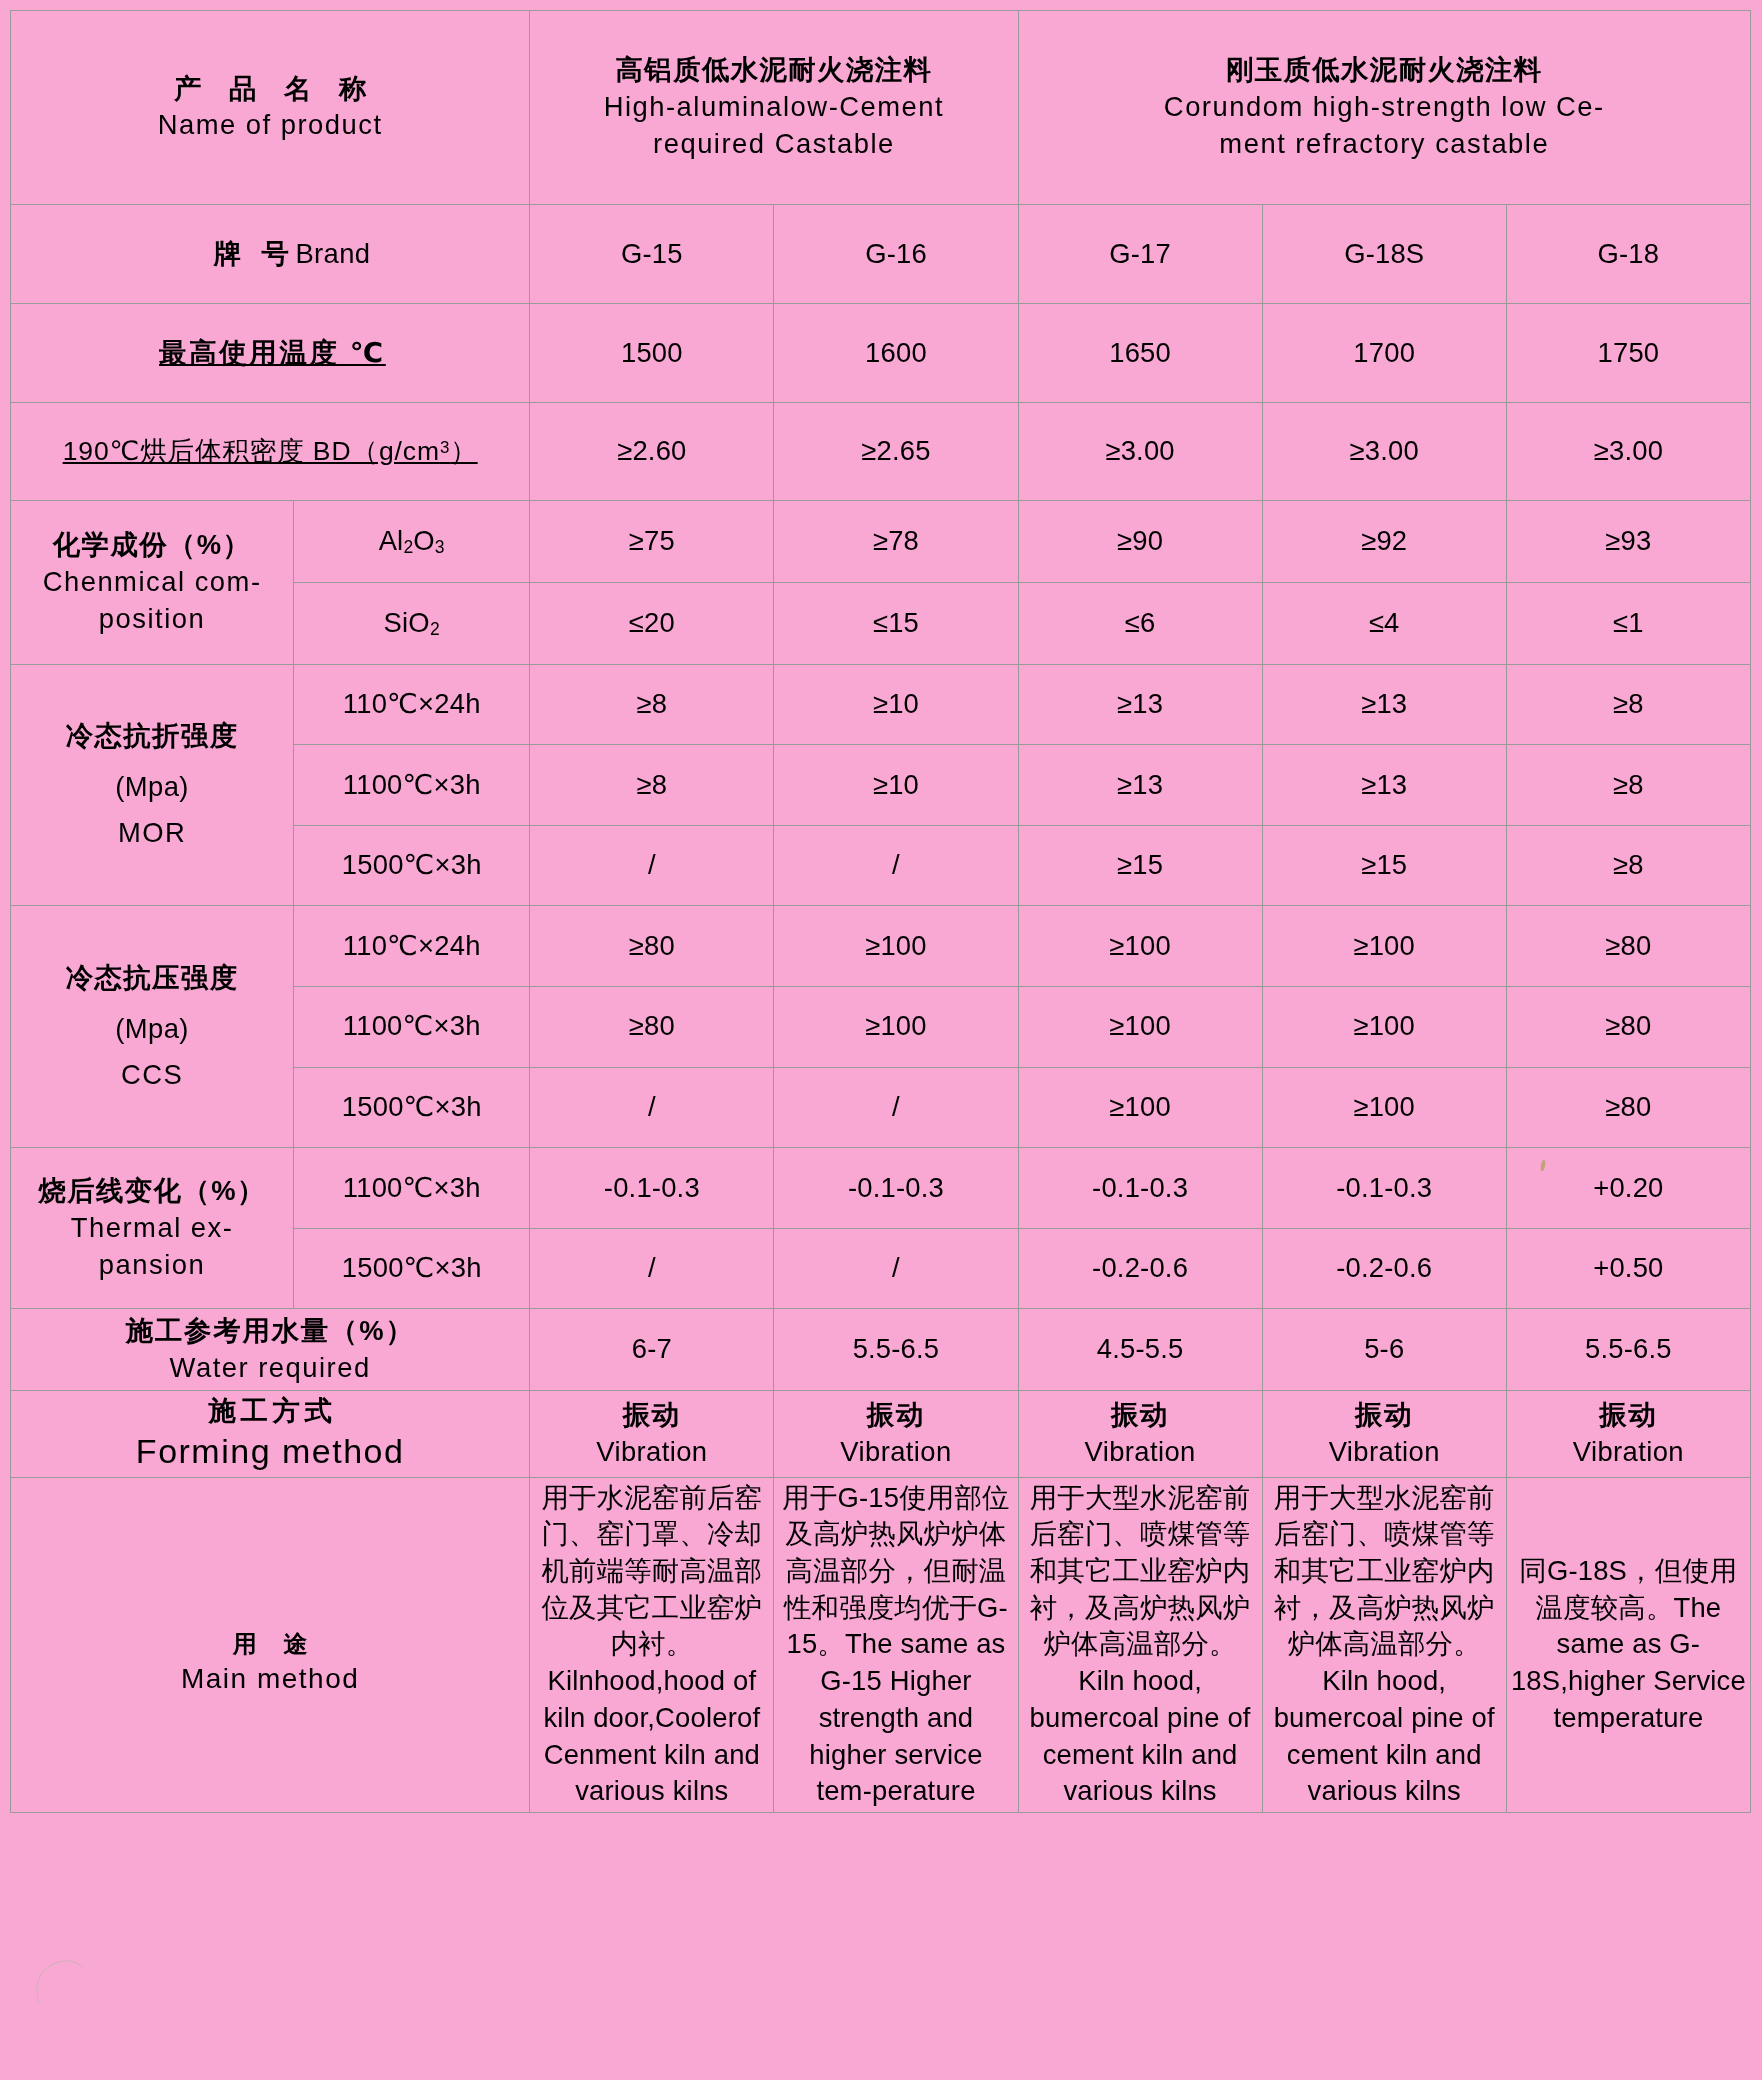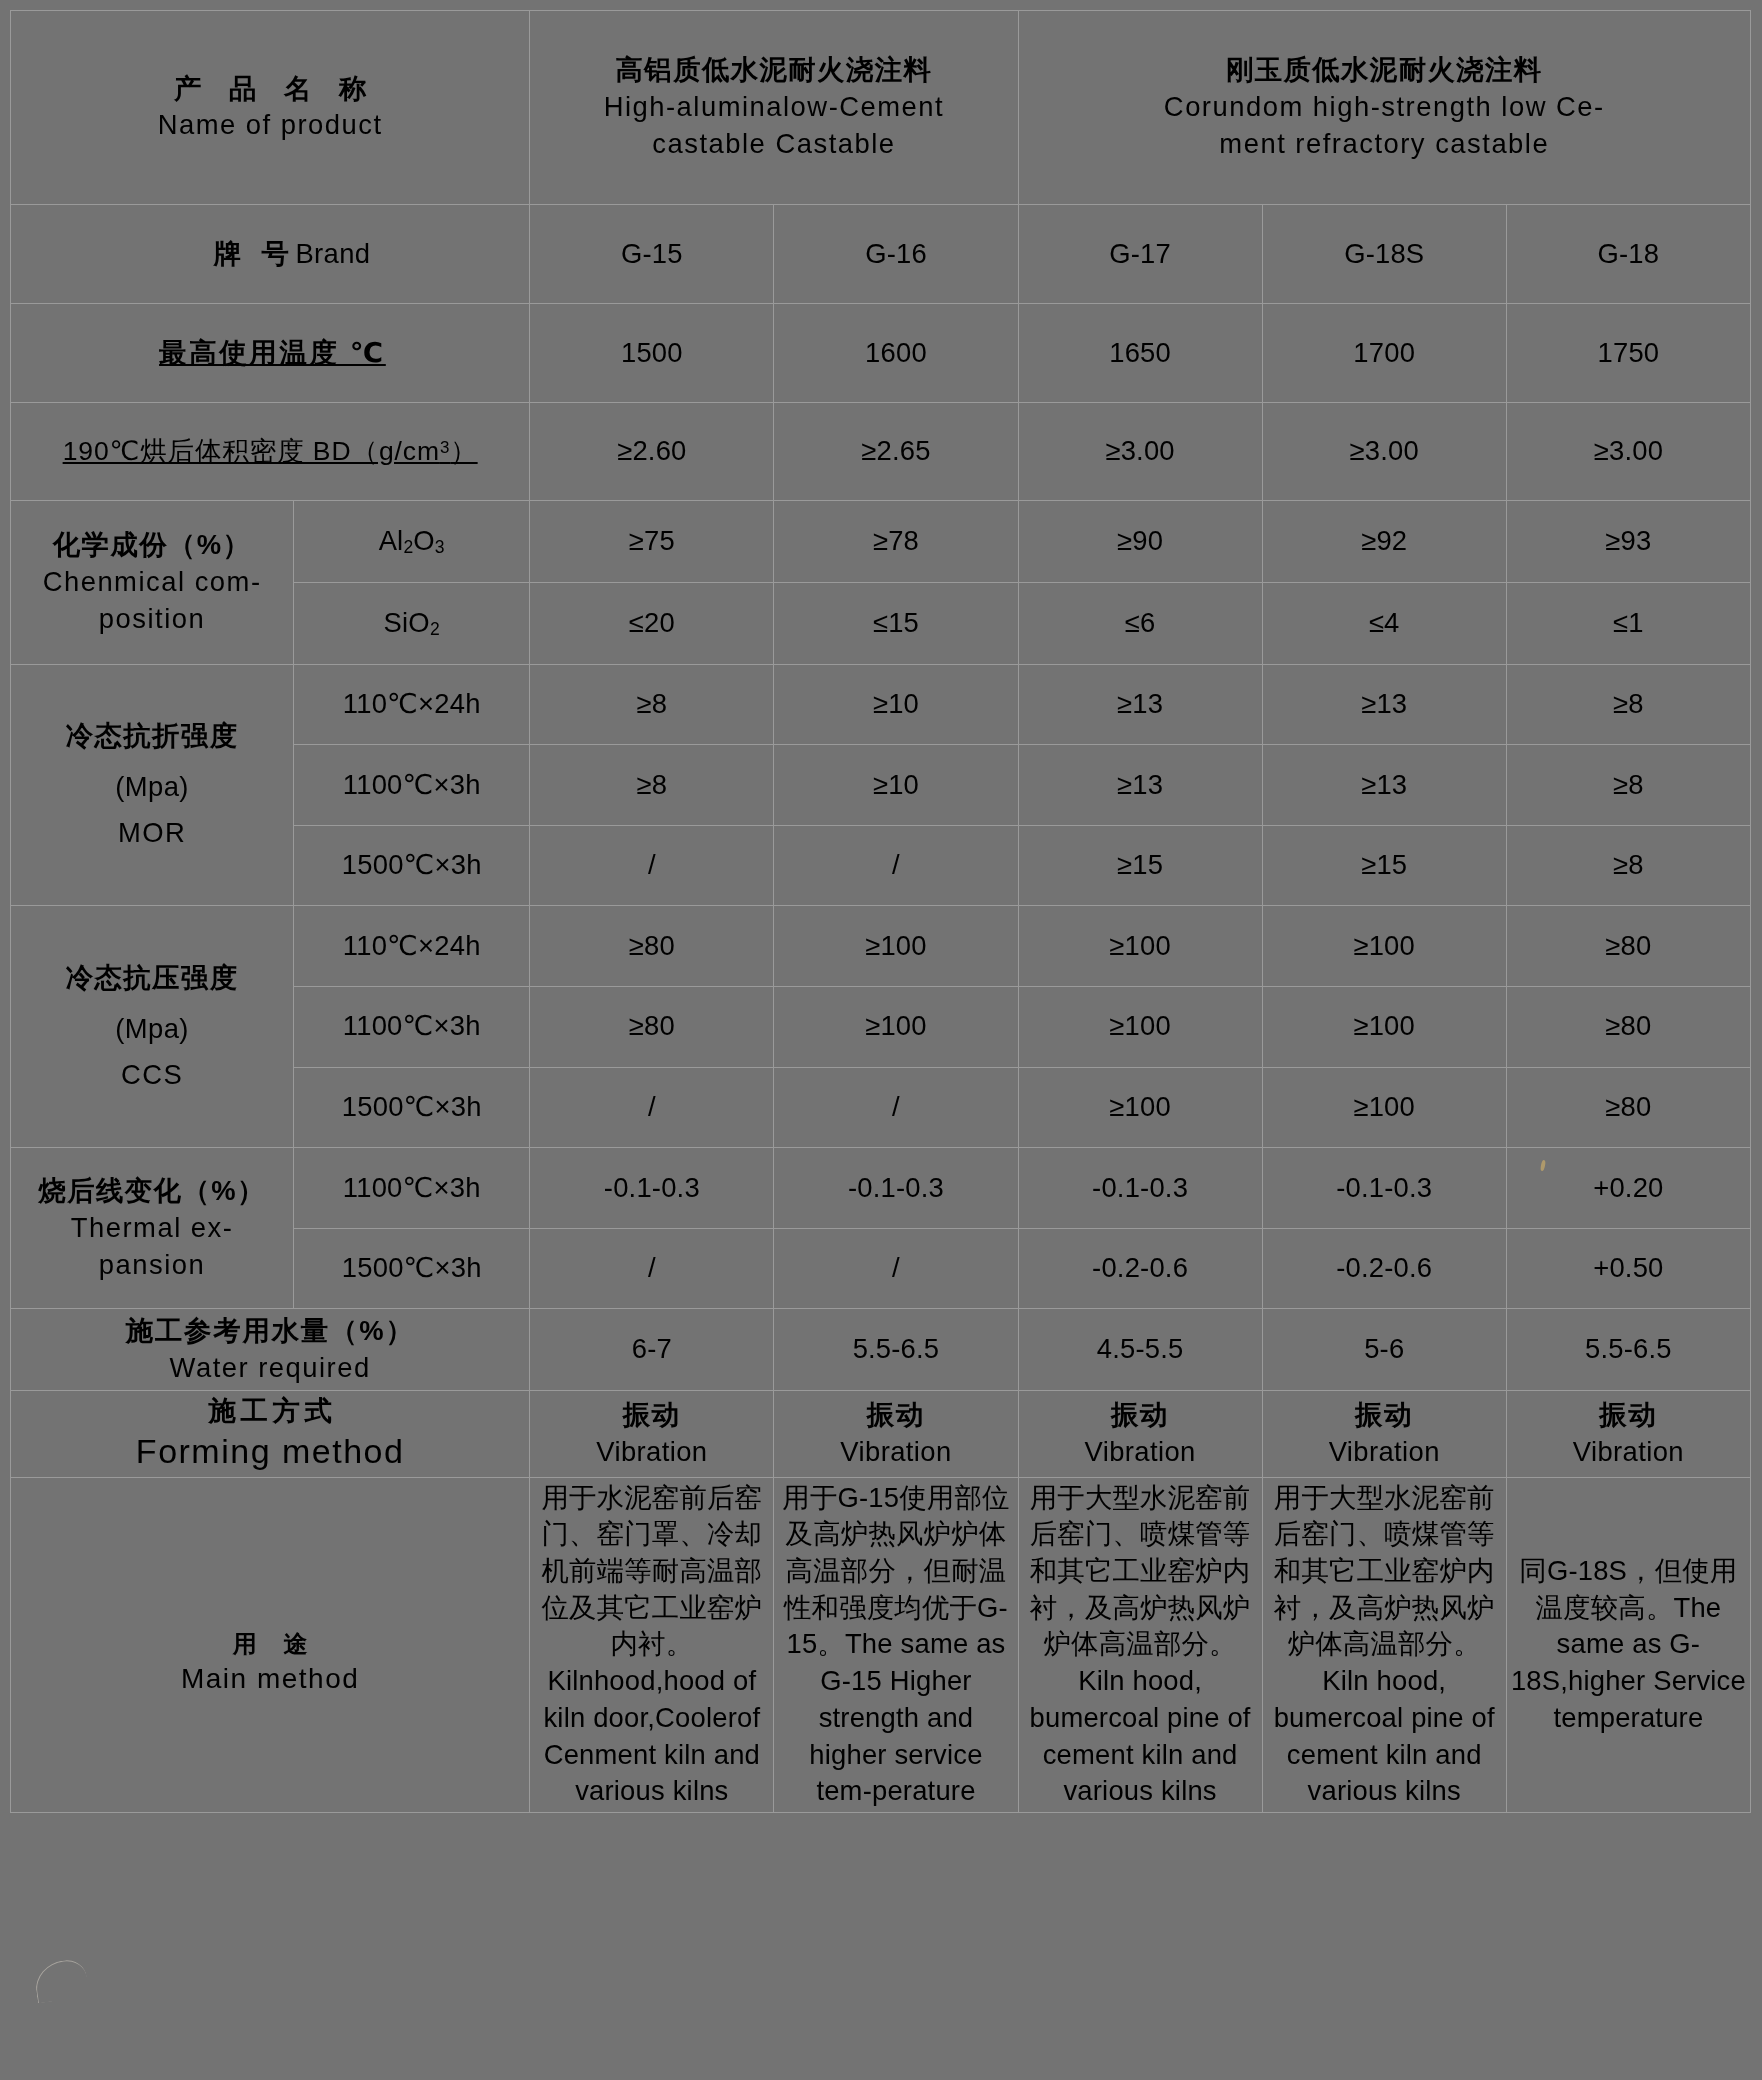--- a/index.html
+++ b/index.html
@@ -11,21 +11,21 @@
     width: 1763px;
     height: 2081px;
     font-family: "Liberation Sans", "DejaVu Sans", sans-serif;
     color: #000000;
     -webkit-font-smoothing: antialiased;
   }
   #sheet {
     position: relative;
     width: 1763px;
     height: 2081px;
-    background: #737373;
+    background: #f9a8d4;
     overflow: hidden;
   }
   table.spec {
     position: absolute;
     left: 10px;
     top: 10px;
     width: 1741px;
     border-collapse: collapse;
     table-layout: fixed;
   }
@@ -167,21 +167,21 @@
   <tbody>
 
     <tr>
       <td class="hdr-cell h-tall-1" colspan="2">
         <span class="cn-wide">产 品 名 称</span>
         <span class="en-sp">Name of product</span>
       </td>
       <td class="hdr-cell" colspan="2">
         <span class="cn">高铝质低水泥耐火浇注料</span>
         <span class="en-sp">High-aluminalow-Cement</span>
-        <span class="en-sp">castable Castable</span>
+        <span class="en-sp">required Castable</span>
       </td>
       <td class="hdr-cell" colspan="3">
         <span class="cn">刚玉质低水泥耐火浇注料</span>
         <span class="en-sp">Corundom high-strength low Ce-</span>
         <span class="en-sp">ment refractory castable</span>
       </td>
     </tr>
 
     <tr>
       <td class="h-brand" colspan="2">

